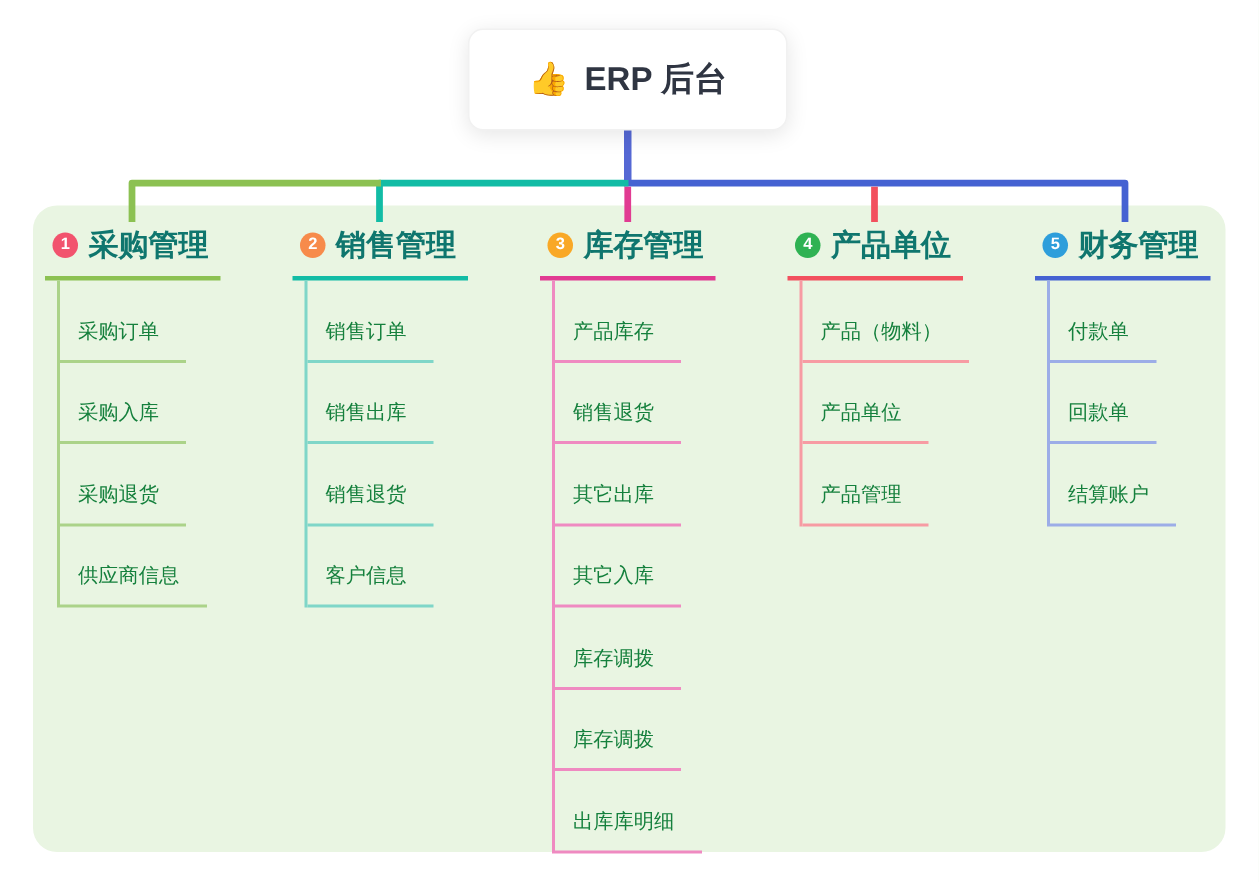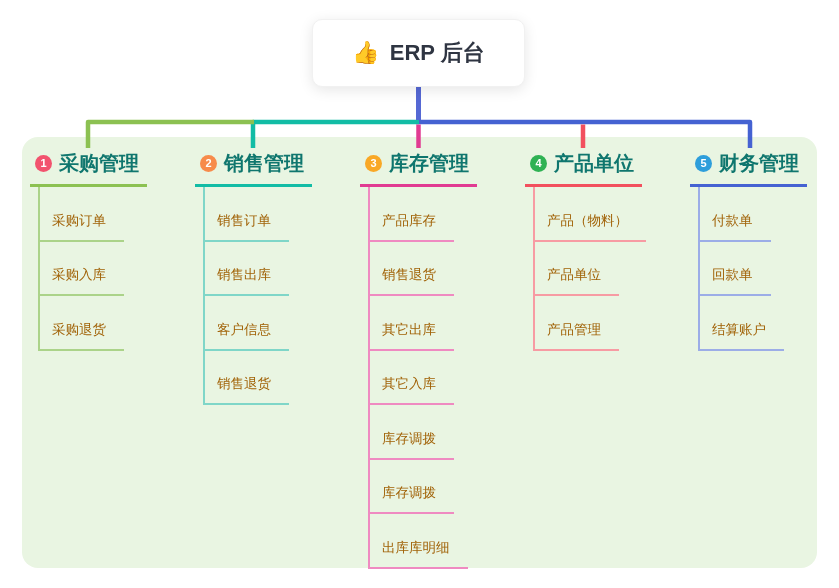--- a/index.html
+++ b/index.html
@@ -38,21 +38,21 @@
     background:var(--badge,#999);color:#fff;font-size:11px;font-weight:bold;
     display:flex;align-items:center;justify-content:center;line-height:1;
   }
   .branch-label{font-size:20px;font-weight:600;color:#0f766e;white-space:nowrap;}
   .leaves{margin-left:8px;border-left:2px solid var(--leafline,#ccc);}
   .leaf{
     box-sizing:border-box;height:54.5px;width:fit-content;
     display:flex;align-items:flex-end;
     padding:0 18px 10px 12px;
     border-bottom:2px solid var(--leafline,#ccc);
-    font-size:13.5px;color:#a16207;white-space:nowrap;
+    font-size:13.5px;color:#15803d;white-space:nowrap;
   }
 </style>
 </head>
 <body>
 
 <div class="canvas">
 
   <div class="panel" style="background: rgb(233, 245, 226);"></div>
 
   <svg class="wires" viewBox="0 0 839 588" fill="none" stroke-linejoin="round" stroke-linecap="butt">
@@ -71,33 +71,34 @@
 
   <div class="branch" style="left: 30px; --badge: #f2536e; --line: #8cc152; --leafline: #abd389;">
     <div class="branch-header">
       <span class="badge">1</span>
       <span class="branch-label">采购管理</span>
     </div>
     <div class="leaves">
       <div class="leaf">采购订单</div>
       <div class="leaf">采购入库</div>
       <div class="leaf">采购退货</div>
+      <div class="leaf">供应商信息</div>
     </div>
   </div>
 
   <div class="branch" style="left: 195px; --badge: #f78b4b; --line: #12bca5; --leafline: #7fd6c8;">
     <div class="branch-header">
       <span class="badge">2</span>
       <span class="branch-label">销售管理</span>
     </div>
     <div class="leaves">
       <div class="leaf">销售订单</div>
       <div class="leaf">销售出库</div>
+      <div class="leaf">销售退货</div>
       <div class="leaf">客户信息</div>
-      <div class="leaf">销售退货</div>
     </div>
   </div>
 
   <div class="branch" style="left: 360px; --badge: #f9a826; --line: #e13b92; --leafline: #ef8ac1;">
     <div class="branch-header">
       <span class="badge">3</span>
       <span class="branch-label">库存管理</span>
     </div>
     <div class="leaves">
       <div class="leaf">产品库存</div>

